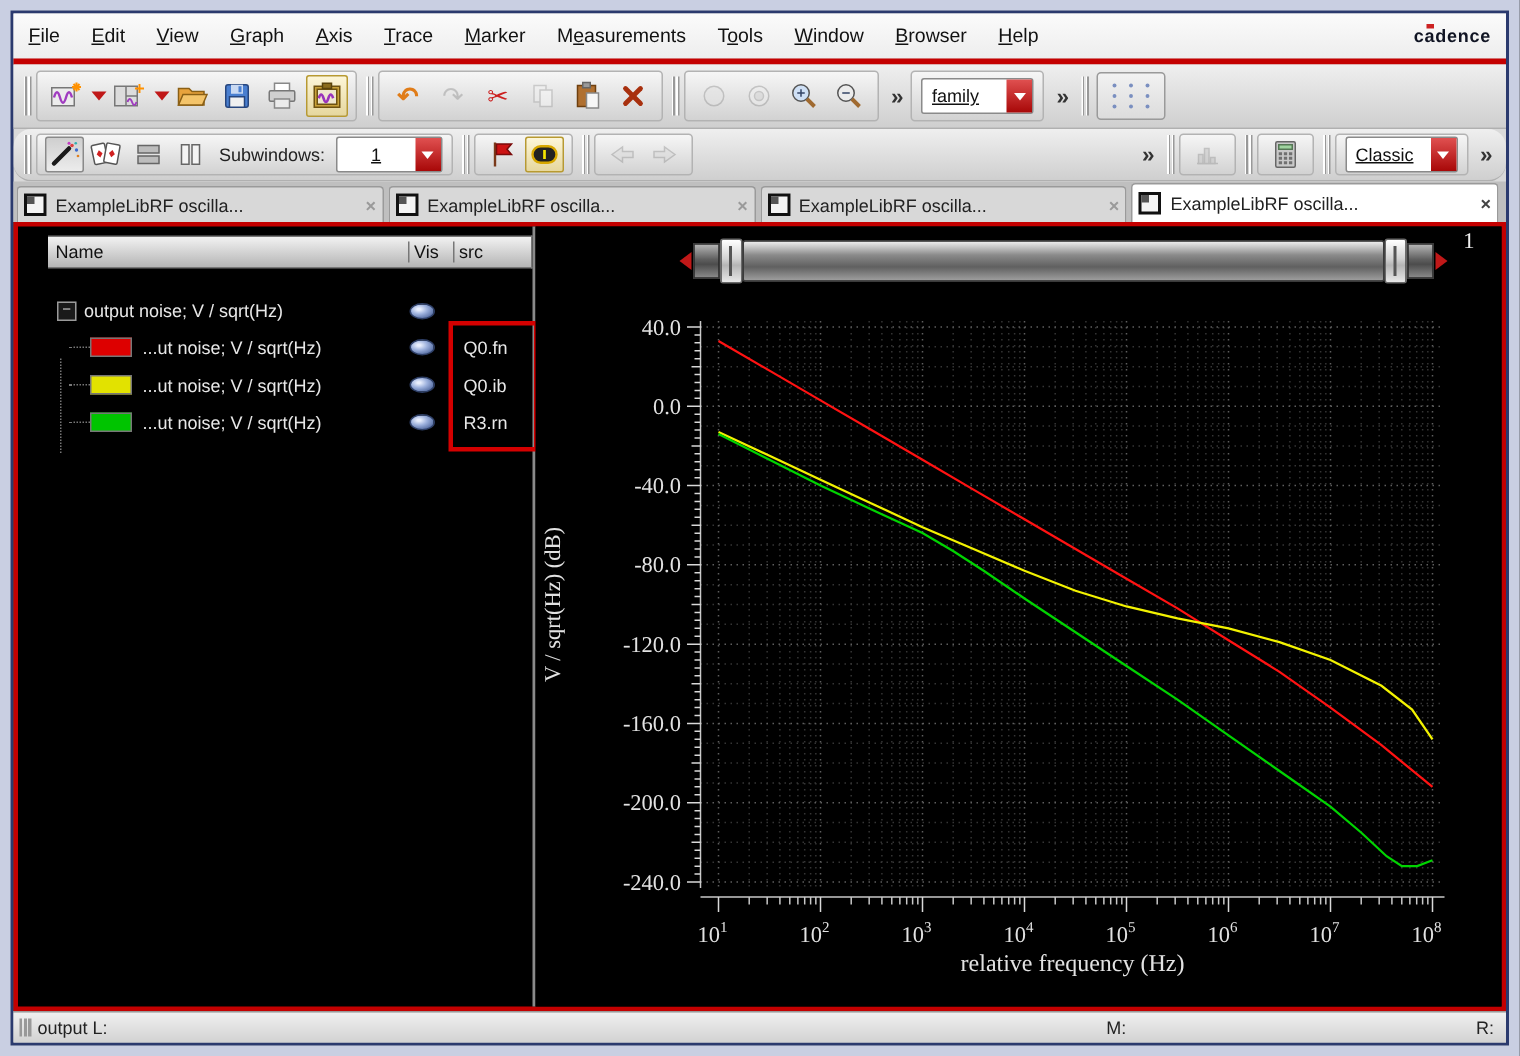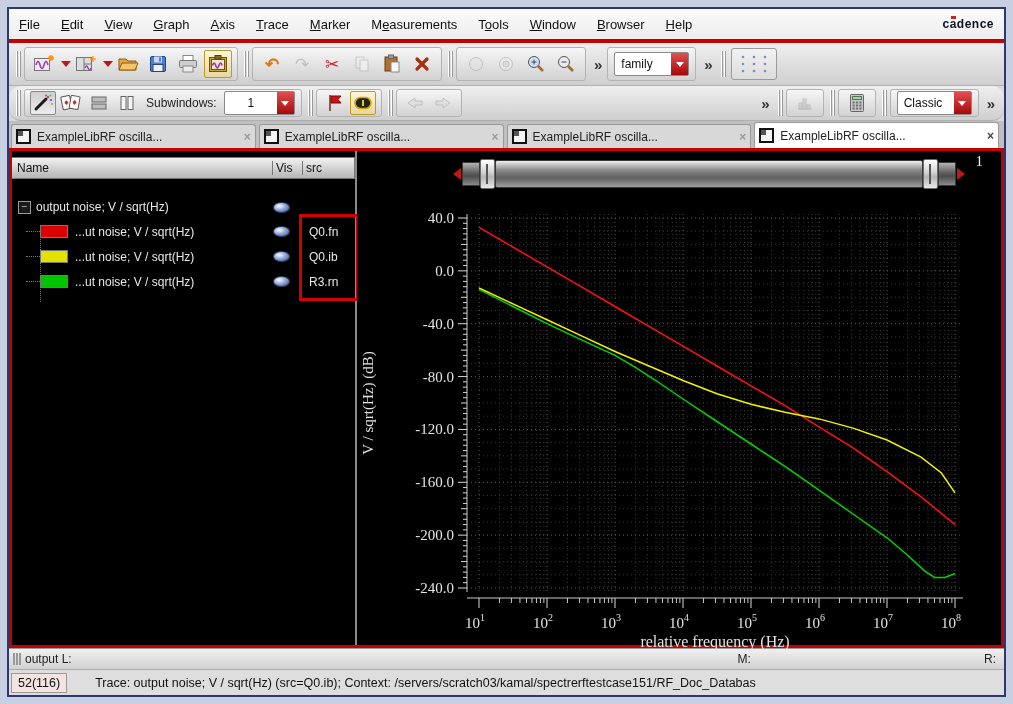--- a/index.html
+++ b/index.html
@@ -23,39 +23,39 @@
   .grip{width:5px;height:26px;margin:0 3px;background:linear-gradient(90deg,#fff 0 1px,#999 1px 2px,transparent 2px 3px,#fff 3px 4px,#999 4px 5px);flex:0 0 auto;}
   .tbtn{min-width:26px;height:26px;display:flex;align-items:center;justify-content:center;border:1px solid transparent;border-radius:2px;margin:0 1px;position:relative;}
   .toolbar2 .tbtn{min-width:24px;height:22px;}
   .tbtn.active{border:1px solid #b89a30;background:linear-gradient(#fdf6d8,#e6d79e);}
   .tbtn.pressed{border:1px solid #8a8a8a;background:linear-gradient(#cfcfcf,#ececec);}
   .tbtn.disabled{opacity:.4;filter:grayscale(100%);}
   .glyph{font-size:17px;line-height:1;}
   .dd-arrow{width:0;height:0;border-left:5px solid transparent;border-right:5px solid transparent;border-top:6px solid #c01818;margin-left:2px;}
   .chev{font-size:15px;color:#333;margin:0 5px;font-weight:bold;}
   .dropdown{display:flex;align-items:center;height:22px;background:#fff;border:1px solid #8a8a8a;border-radius:2px;margin:0 2px;}
-  .dropdown .dval{padding:0 6px;font-size:12px;min-width:44px;color:#111;}
+  .dropdown .dval{padding:0 6px;font-size:12px;min-width:44px;color:#111;text-decoration:underline;}
   .dropdown .dbtn{width:17px;height:100%;background:linear-gradient(#e05050,#a80808);display:flex;align-items:center;justify-content:center;}
   .dropdown .dbtn i{width:0;height:0;border-left:4px solid transparent;border-right:4px solid transparent;border-top:5px solid #fff;}
   .tb-label{font-size:12px;color:#222;margin:0 5px;}
   .dotsbtn{width:44px;height:30px;border:1px solid #9a9a9a;border-radius:3px;background:linear-gradient(#f2f2f2,#dcdcdc);display:flex;align-items:center;justify-content:center;margin-left:2px;}
 
   
   .tabbar{height:27px;background:#bfbfbf;display:flex;align-items:flex-end;padding:0 2px;flex:0 0 auto;}
   .tab{display:flex;align-items:center;gap:6px;width:240px;height:23px;background:linear-gradient(#e3e3e3,#cicicc);background:#d8d8d8;border:1px solid #9a9a9a;border-bottom:none;border-radius:3px 3px 0 0;margin-right:3px;padding:0 4px;font-size:12px;color:#222;}
   .tab.active{background:#ffffff;height:25px;font-weight:normal;}
   .tab .ticon{width:11px;height:11px;border:2px solid #111;background:#f4f4f4;position:relative;flex:0 0 auto;}
   .tab .ticon::after{content:"";position:absolute;left:0;top:0;width:5px;height:5px;background:#555;}
   .tab .tlabel{flex:1;white-space:nowrap;overflow:hidden;}
   .tab .tclose{color:#9a9a9a;font-size:12px;font-weight:bold;}
   .tab.active .tclose{color:#444;}
 
   
   .main{flex:1;border:3px solid #c40000;background:#000;display:flex;min-height:0;}
-  .treepanel{width:343px;flex:0 0 auto;position:relative;color:#e8e8e8;font-size:12px;padding-top:6px;box-sizing:border-box;}
+  .treepanel{width:343px;flex:0 0 auto;position:relative;color:#e8e8e8;font-size:12px;padding-top:6px;box-sizing:border-box;padding-left:20px;}
   .vdivider{width:2px;background:#8a8a8a;flex:0 0 auto;}
   .plotpanel{flex:1;position:relative;background:#000;min-width:0;}
 
   .tree-header{display:flex;height:20px;align-items:center;background:linear-gradient(#f2f2f2,#b5b5b5);color:#111;border:1px solid #777;border-left:none;}
   .tree-header .hname{flex:1;padding-left:5px;}
   .tree-header .hvis{width:30px;border-left:1px solid #777;padding-left:3px;box-sizing:border-box;}
   .tree-header .hsrc{width:52px;border-left:1px solid #777;padding-left:3px;box-sizing:border-box;}
 
   .trow{display:flex;align-items:center;height:25px;}
   .trow.parent{margin-top:16px;height:24px;}
@@ -717,18 +717,14 @@
         </svg>
     </div>
   </div>
 
   <div class="status1">
     <span class="gripdots"></span>
     <span class="sl">output L:</span>
     <span class="sm">M:</span>
     <span class="sr">R:</span>
   </div>
-  <div class="status2">
-    <span class="counter">52(116)</span>
-    <span class="statmsg">Trace: output noise; V / sqrt(Hz) (src=Q0.ib); Context: /servers/scratch03/kamal/spectrerftestcase151/RF_Doc_Databas</span>
-  </div>
 
 </div>
 
 </body></html>

